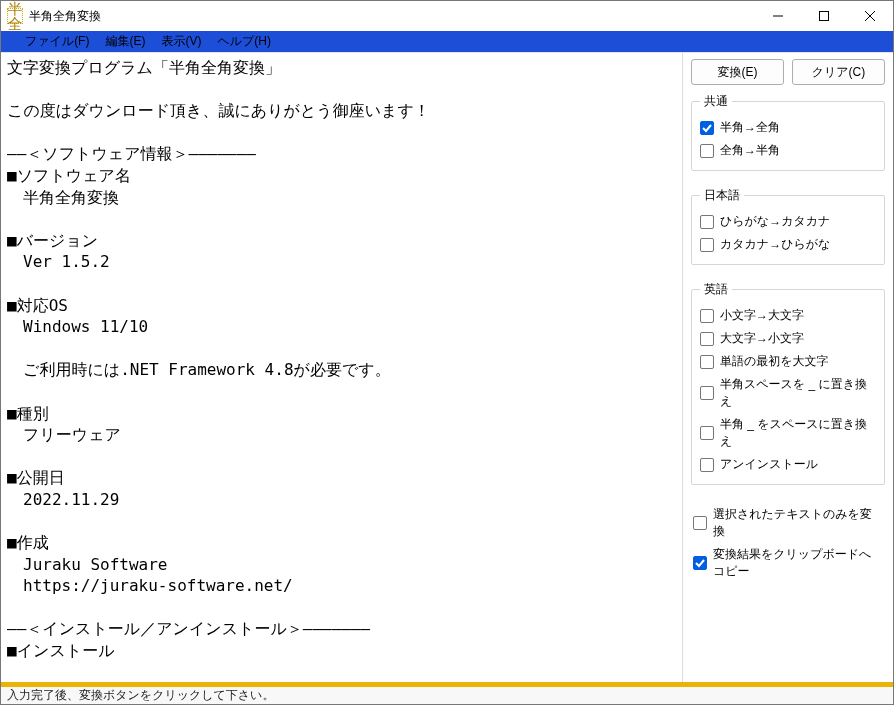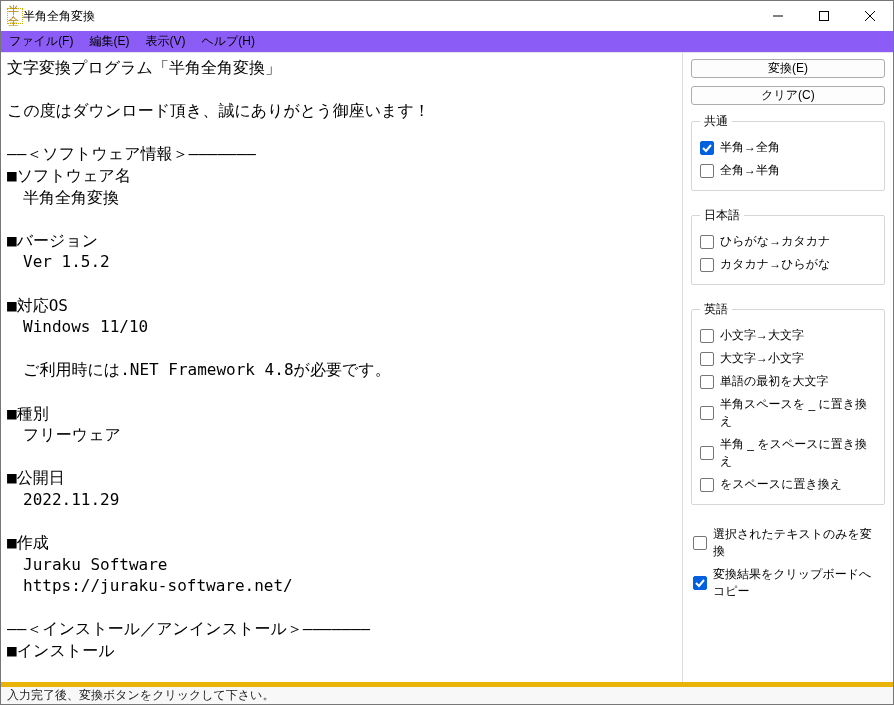--- a/index.html
+++ b/index.html
@@ -20,24 +20,25 @@
   .titlebar {
     height: 30px;
     display: flex;
     align-items: center;
     padding-left: 6px;
     background: #fff;
   }
   .app-icon {
     width: 16px;
     height: 16px;
+    margin-right: 6px;
     display: flex;
     align-items: center;
     justify-content: center;
-    font-size: 11px;
+    font-size: 15px;
     line-height: 1;
     color: #b08000;
     border: 1px dotted #c8b000;
   }
   .title-text { flex: 0 0 auto; }
   .title-spacer { flex: 1 1 auto; }
   .win-btns { display: flex; height: 30px; }
   .win-btn {
     width: 46px;
     height: 30px;
@@ -46,22 +47,22 @@
     justify-content: center;
     font-size: 13px;
     color: #000;
   }
   .win-btn svg { width: 10px; height: 10px; }
   
   .menubar {
     height: 22px;
     display: flex;
     align-items: center;
-    padding: 0 0;
-    background: #8b5cf6;
+    padding: 0 16px;
+    background: #1d4ed8;
     border-bottom: 1px solid #e5e5e5;
   }
   .menu-item {
     padding: 2px 8px;
     cursor: default;
   }
   
   .main {
     flex: 1 1 auto;
     display: flex;
@@ -80,21 +81,20 @@
   .sidepanel {
     width: 210px;
     flex: 0 0 210px;
     padding: 6px 8px 6px 8px;
     overflow: hidden;
   }
   .btn-row {
     display: flex;
     gap: 8px;
     margin-bottom: 8px;
-    flex-direction: column;
   }
   .btn {
     flex: 1;
     height: 26px;
     border: 1px solid #adadad;
     border-radius: 3px;
     background: #fdfdfd;
     display: flex;
     align-items: center;
     justify-content: center;
@@ -292,21 +292,21 @@
       <div class="check-row">
         <span class="cb"></span>
         <span>半角スペースを _ に置き換え</span>
       </div>
       <div class="check-row">
         <span class="cb"></span>
         <span>半角 _ をスペースに置き換え</span>
       </div>
       <div class="check-row">
         <span class="cb"></span>
-        <span>をスペースに置き換え</span>
+        <span>アンインストール</span>
       </div>
     </fieldset>
 
     <div class="extra-checks">
       <div class="check-row">
         <span class="cb"></span>
         <span>選択されたテキストのみを変換</span>
       </div>
       <div class="check-row">
         <span class="cb checked">

